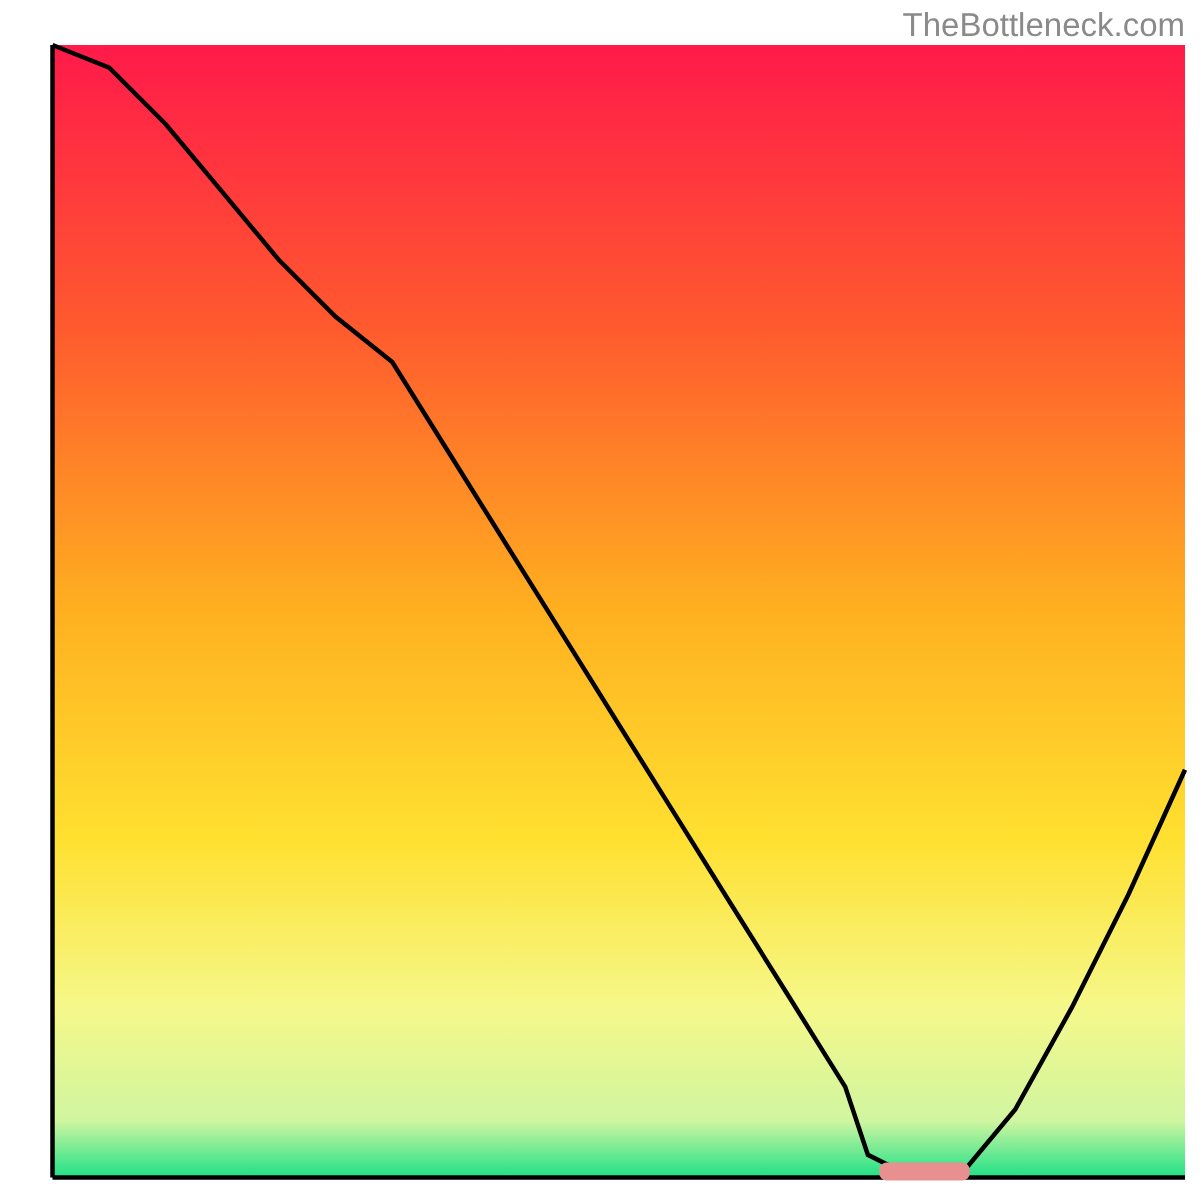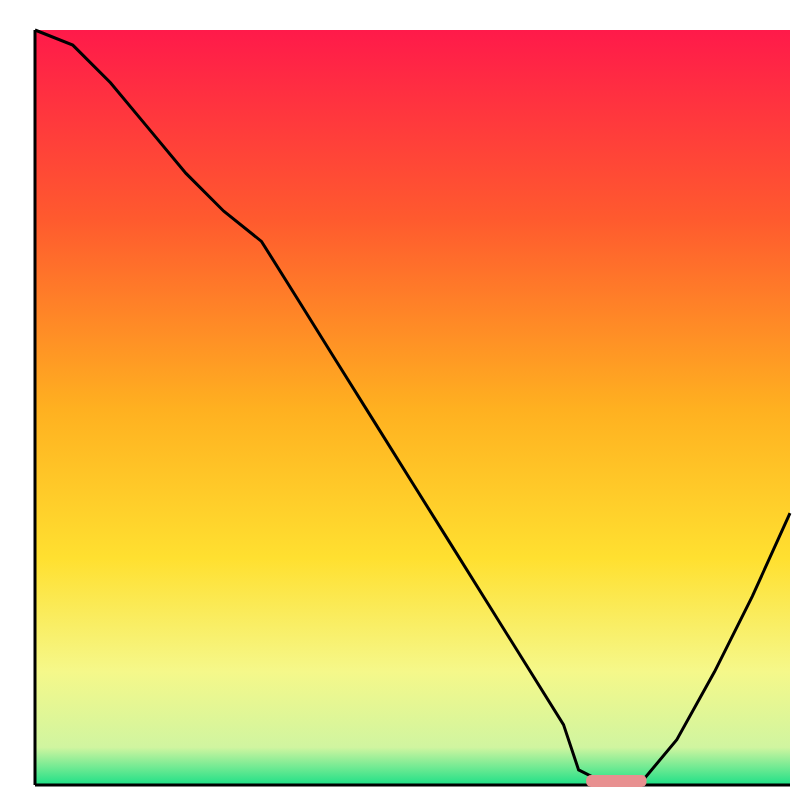--- a/index.html
+++ b/index.html
@@ -27,20 +27,21 @@
 svg {
   left: 0;
   top: 0;
   position: absolute;
 }
 </style>
 </head>
 <body>
 
 <div class="container">
+  <div class="watermark">TheBottleneck.com</div>
   <svg width="800" height="800">
     <defs>
       <linearGradient id="bg-grad" x1="0" y1="0" x2="0" y2="1">
       <stop offset="0%" stop-color="#ff1a4a"></stop>
           <stop offset="25%" stop-color="#ff5a2e"></stop>
           <stop offset="50%" stop-color="#ffb020"></stop>
           <stop offset="70%" stop-color="#ffe030"></stop>
           <stop offset="85%" stop-color="#f5f88a"></stop>
           <stop offset="95%" stop-color="#d0f5a0"></stop>
           <stop offset="100%" stop-color="#1ee087"></stop>

